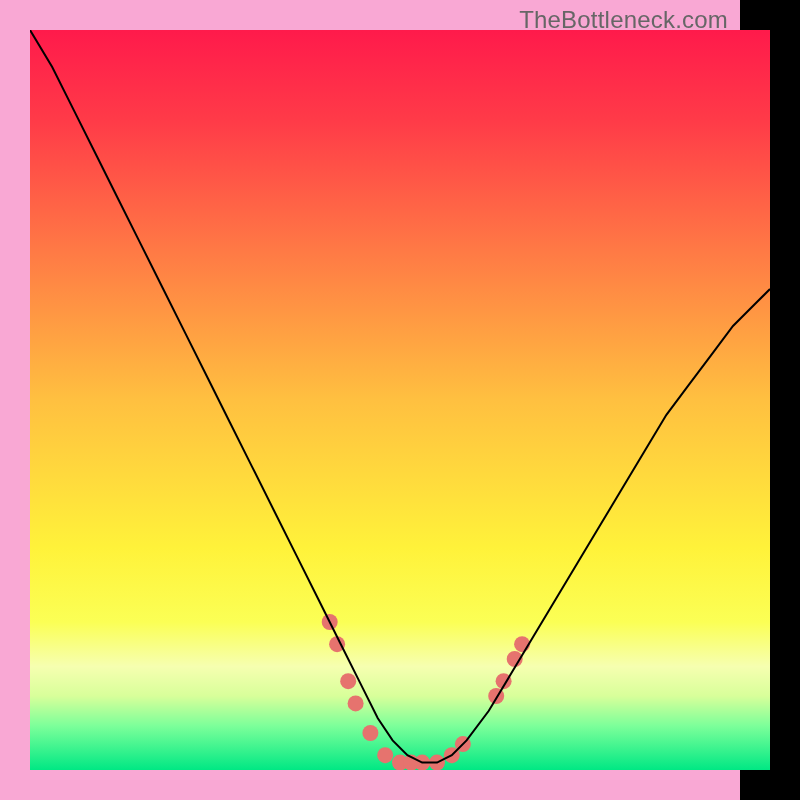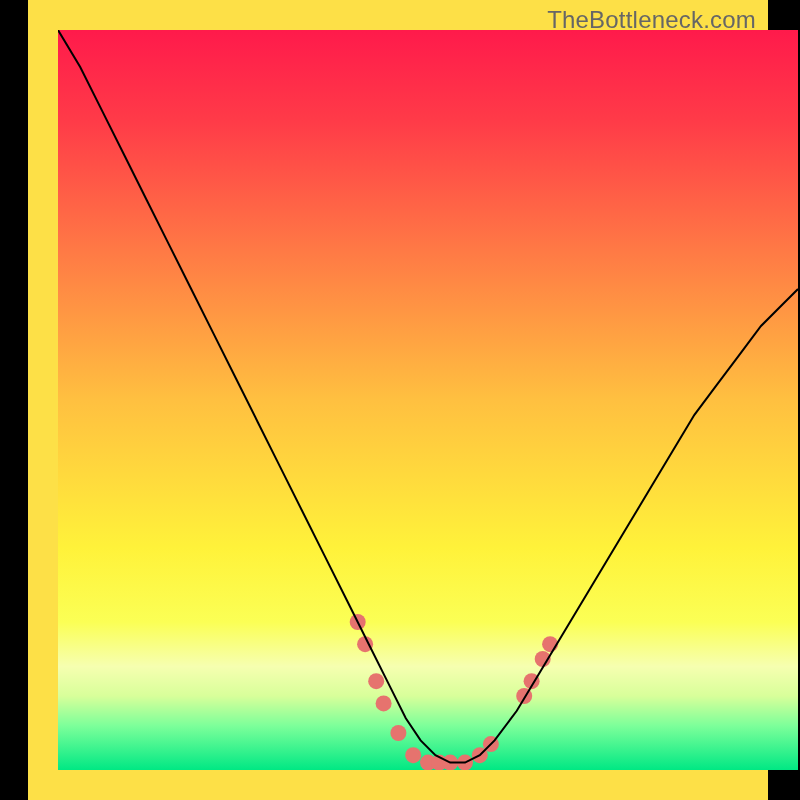--- a/index.html
+++ b/index.html
@@ -1,22 +1,21 @@
 <!DOCTYPE html>
 <html><head>
 <meta charset="utf-8">
 <style>
   * { margin: 0; padding: 0; box-sizing: border-box; }
   html, body { width: 800px; height: 800px; overflow: hidden; background: #000; }
   .frame {
     position: relative;
     width: 740px;
     height: 800px;
-    background: #fde047;
-    margin-left: 28px;
+    background: #f9a8d4;
   }
   .watermark {
     position: absolute;
     top: 6px;
     right: 12px;
     font-family: Arial, Helvetica, sans-serif;
     font-size: 24px;
     color: #666;
     z-index: 10;
     letter-spacing: 0.2px;

